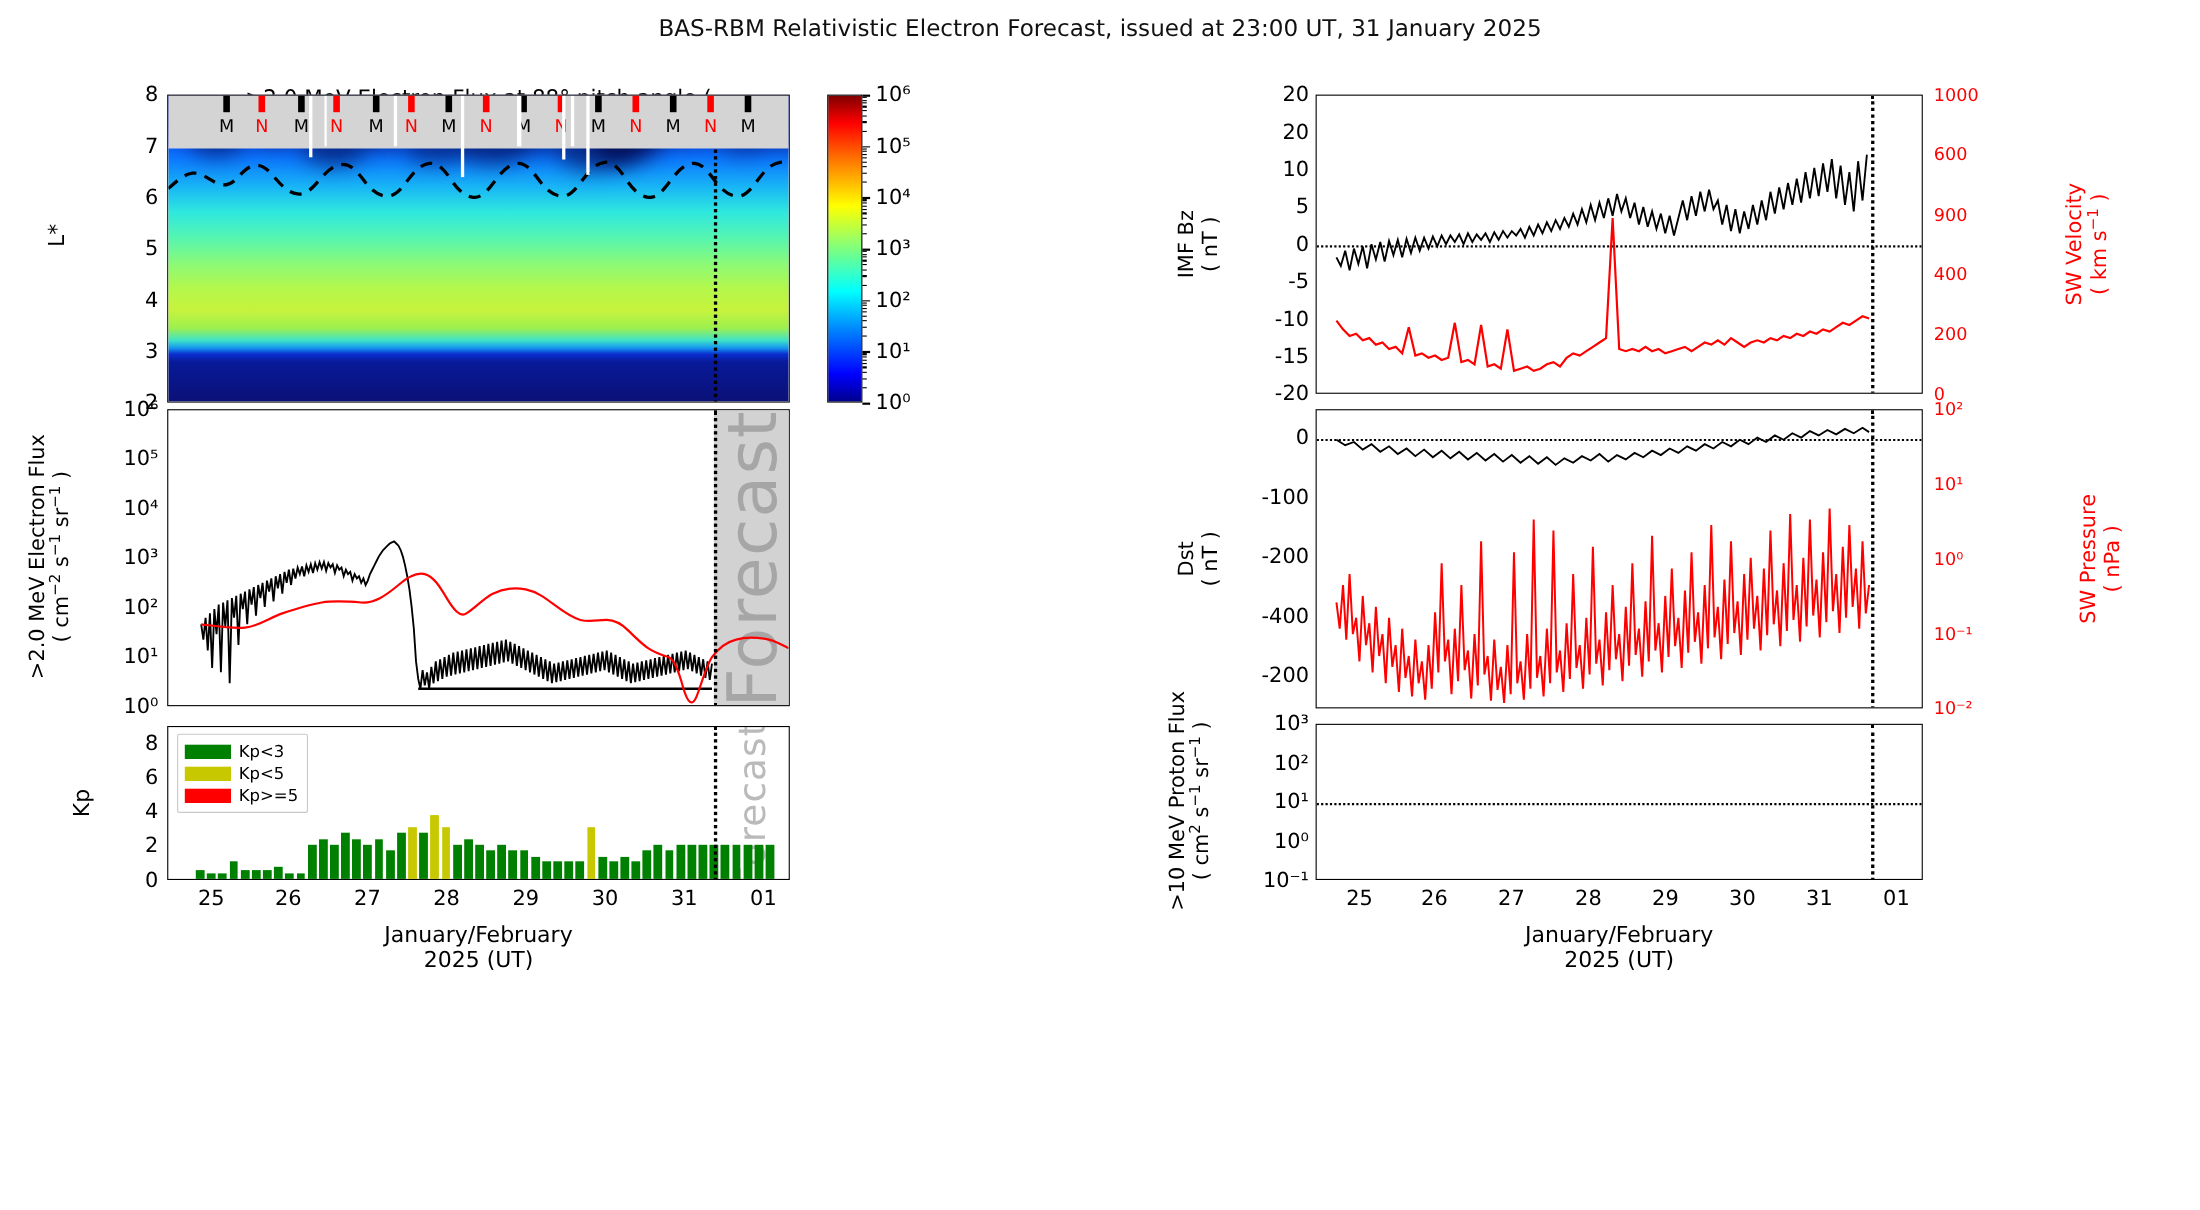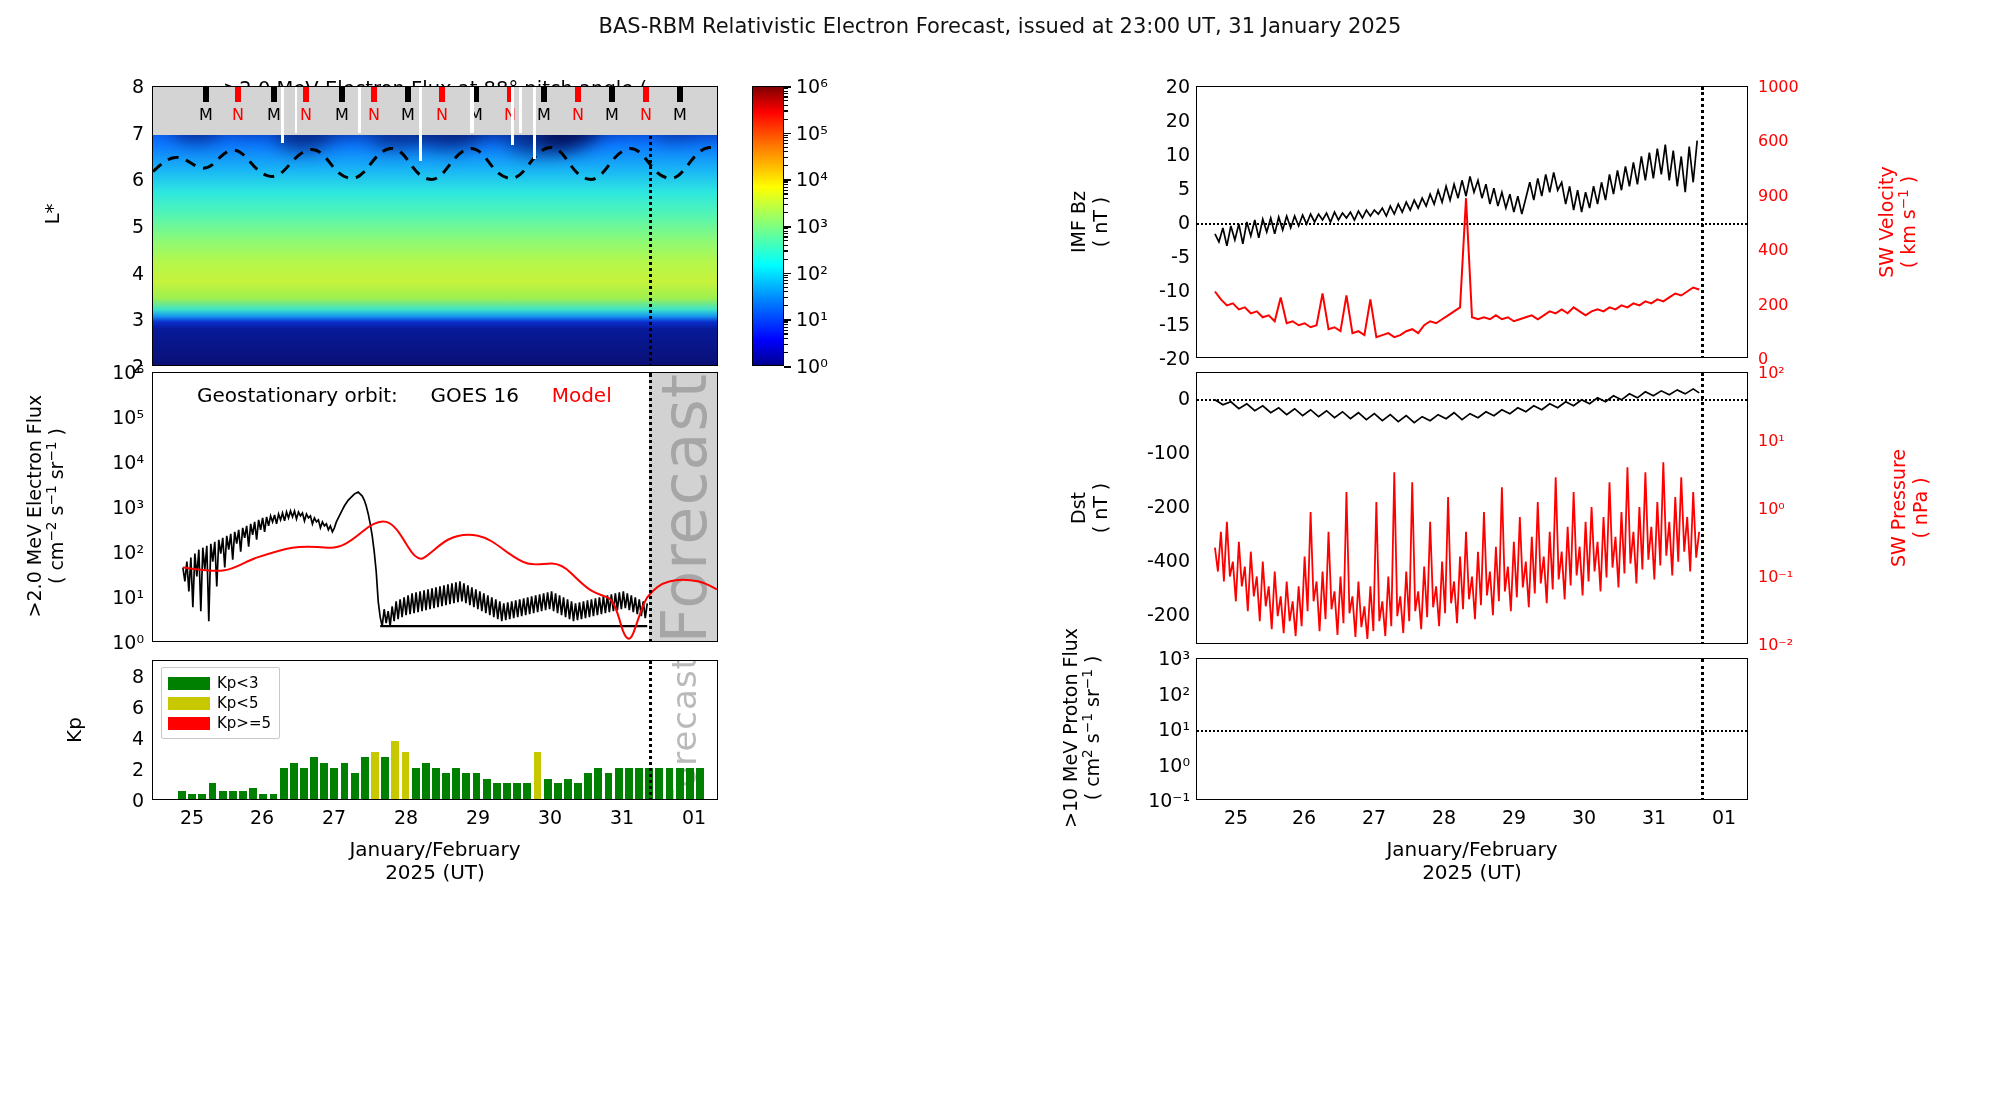--- a/index.html
+++ b/index.html
@@ -306,27 +306,20 @@
       <div class="ytick" style="top:135px;">10³</div>
       <div class="ytick" style="top:180px;">10²</div>
       <div class="ytick" style="top:225px;">10¹</div>
       <div class="ytick" style="top:270px;">10⁰</div>
     </div>
 
     <div class="plotbox" id="panelB-box">
       <div id="forecastB" style="left:496px; right:0;"></div>
       <div class="watermark" style="left:531px; top:135px; transform:translate(-50%,-50%) rotate(-90deg);">Forecast</div>
 
-      <div class="legend-inline" style="left:44px; top:10px;">
-        <span>Geostationary orbit:</span>
-        <span style="display:inline-block;width:20px"></span>
-        <span style="color:#000;">GOES 16</span>
-        <span style="display:inline-block;width:20px"></span>
-        <span style="color:#ff0000;">Model</span>
-      </div>
 
       <svg class="trace" viewBox="0 0 566 270" preserveAspectRatio="none">
         <path d="M30,196 L32,210 L34,190 L36,220 L38,186 L40,236 L42,182 L44,205 L46,178
                  L48,240 L50,176 L52,198 L54,174 L56,250 L58,172 L60,190 L62,170 L64,215
                  L66,168 L68,182 L70,166 L72,196 L74,164 L76,178 L78,162 L80,188 L82,160
                  L84,172 L86,158 L88,180 L90,156 L92,166 L94,154 L96,175 L98,152 L100,163
                  L102,150 L104,168 L106,148 L108,158 L110,146 L112,160 L114,145 L116,154
                  L118,144 L120,150 L122,143 L124,152 L126,142 L128,148 L130,141 L132,149
                  L134,140 L136,146 L138,139 L140,145 L142,139 L144,147 L146,140 L148,144
                  L150,141 L152,149 L154,142 L156,146 L158,144 L160,152 L162,146 L164,150

